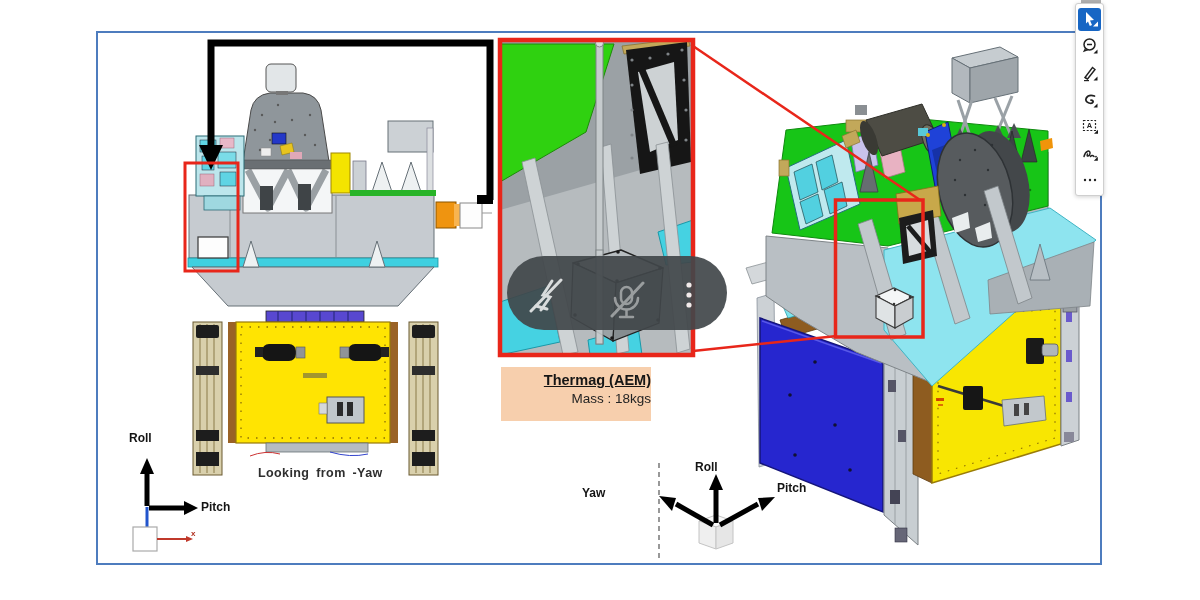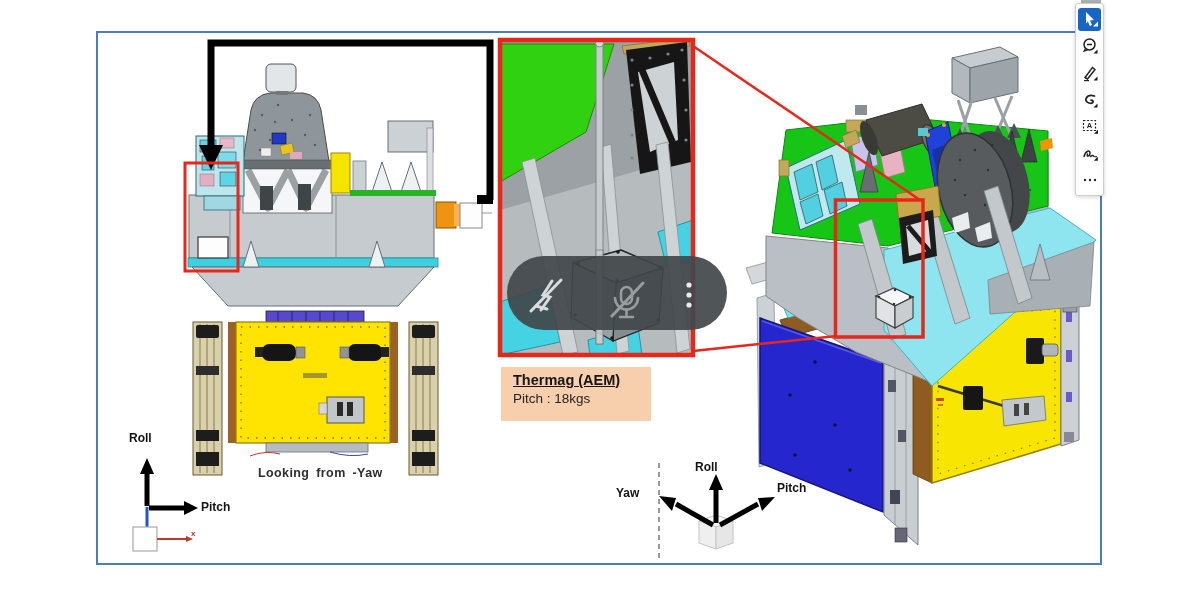--- a/index.html
+++ b/index.html
@@ -6,21 +6,21 @@
   body{width:1200px;height:600px;position:relative;overflow:hidden;background:#ffffff;
        font-family:"Liberation Sans", sans-serif;}
   #scene{position:absolute;left:0;top:0;width:1200px;height:600px;}
   .viewer-frame{position:absolute;left:96px;top:31px;width:1002px;height:530px;
        border:2px solid #4d7cbe;background:transparent;pointer-events:none;}
   .axis-label{position:absolute;font-weight:bold;font-size:12px;color:#141414;}
   .caption{position:absolute;left:258px;top:466px;width:184px;font-weight:bold;
        font-size:12.5px;color:#2e2e2e;letter-spacing:.4px;word-spacing:3px;}
   .x-label{position:absolute;left:191px;top:529px;font-size:8px;font-weight:bold;color:#b03020;}
   .callout-box{position:absolute;left:501px;top:367px;width:150px;height:54px;
-       background:#f7cfad;box-sizing:border-box;padding:5px 8px 0 12px;}
+       background:#f7cfad;box-sizing:border-box;padding:5px 0 0 12px;text-align:right;}
   .callout-title{font-size:14.5px;font-weight:bold;color:#161616;text-decoration:underline;}
   .callout-mass{font-size:13.5px;color:#242424;margin-top:3px;}
   
   .toolbar-tab{position:absolute;left:1081px;top:0;width:20px;height:4px;background:#b0b0b0;}
   .toolbar{position:absolute;left:1075px;top:3px;width:29px;height:193px;background:#ffffff;
        border:1px solid #cfcfcf;border-radius:3px;box-shadow:0 1px 4px rgba(0,0,0,.18);
        display:flex;flex-direction:column;align-items:center;padding-top:4px;box-sizing:border-box;}
   .tool-btn{width:23px;height:23px;margin-bottom:4px;display:flex;align-items:center;
        justify-content:center;border-radius:3px;cursor:pointer;}
   .tool-btn.selected{background:#1766c4;}
@@ -403,27 +403,27 @@
   </g>
 </svg>
 
 <div class="viewer-frame"></div>
 
 <div class="axis-label" style="left:129px;top:431px;">Roll</div>
 <div class="axis-label" style="left:201px;top:500px;">Pitch</div>
 <div class="x-label">x</div>
 <div class="caption">Looking from -Yaw</div>
 
-<div class="axis-label" style="left:616px;top:486px;">Yaw</div>
+<div class="axis-label" style="left:582px;top:486px;">Yaw</div>
 <div class="axis-label" style="left:695px;top:460px;">Roll</div>
 <div class="axis-label" style="left:777px;top:481px;">Pitch</div>
 
 <div class="callout-box">
   <div class="callout-title">Thermag (AEM)</div>
-  <div class="callout-mass">Pitch : 18kgs</div>
+  <div class="callout-mass">Mass : 18kgs</div>
 </div>
 
 <div class="toolbar-tab"></div>
 <div class="toolbar">
   <div class="tool-btn selected">
     <svg width="18" height="18" viewBox="0 0 18 18">
       <polygon points="5,2 13,10 9,10.5 11,15 8.8,16 7,11.5 5,13.5" fill="#ffffff"></polygon>
       <polygon points="12,16.5 17,16.5 17,11.5" fill="#ffffff"></polygon>
     </svg>
   </div>

